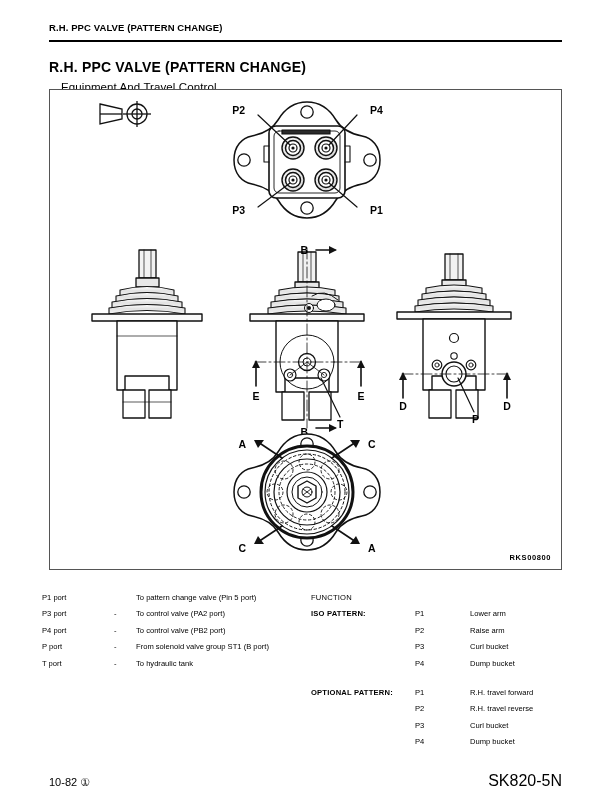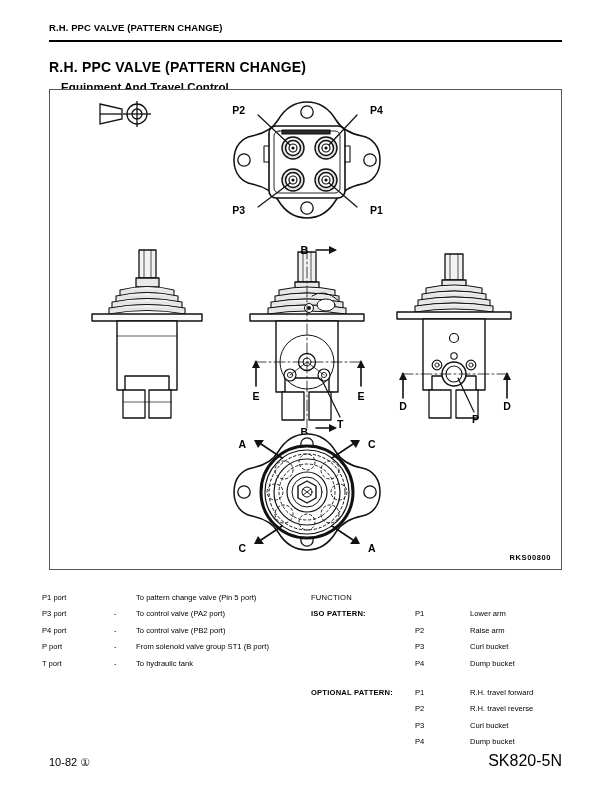--- a/index.html
+++ b/index.html
@@ -57,21 +57,21 @@
     top: 50px;
     font-size: 14px;
     font-weight: bold;
     letter-spacing: 0.2px;
   }
   .doc-subtitle {
     position: absolute;
     left: 49px;
     top: 71px;
     font-size: 11.5px;
-    font-weight: bold;
+    font-weight: normal;
     letter-spacing: 0.1px;
     padding-left: 12px;
   }
 
   
   .figure-box {
     position: absolute;
     left: 49px;
     top: 89px;
     width: 513px;
@@ -148,21 +148,21 @@
     white-space: nowrap;
   }
   .fn-port { width: 55px; }
   .fn-desc { white-space: nowrap; }
   .fn-spacer { height: 13px; }
 
   
   .page-footer {
     position: absolute;
     left: 49px;
-    top: 752px;
+    top: 772px;
     width: 513px;
     display: flex;
     justify-content: space-between;
     align-items: baseline;
   }
   .footer-left { font-size: 11px; }
   .footer-right { font-size: 16px; }
 
   svg text {
     font-family: "Liberation Sans", sans-serif;

